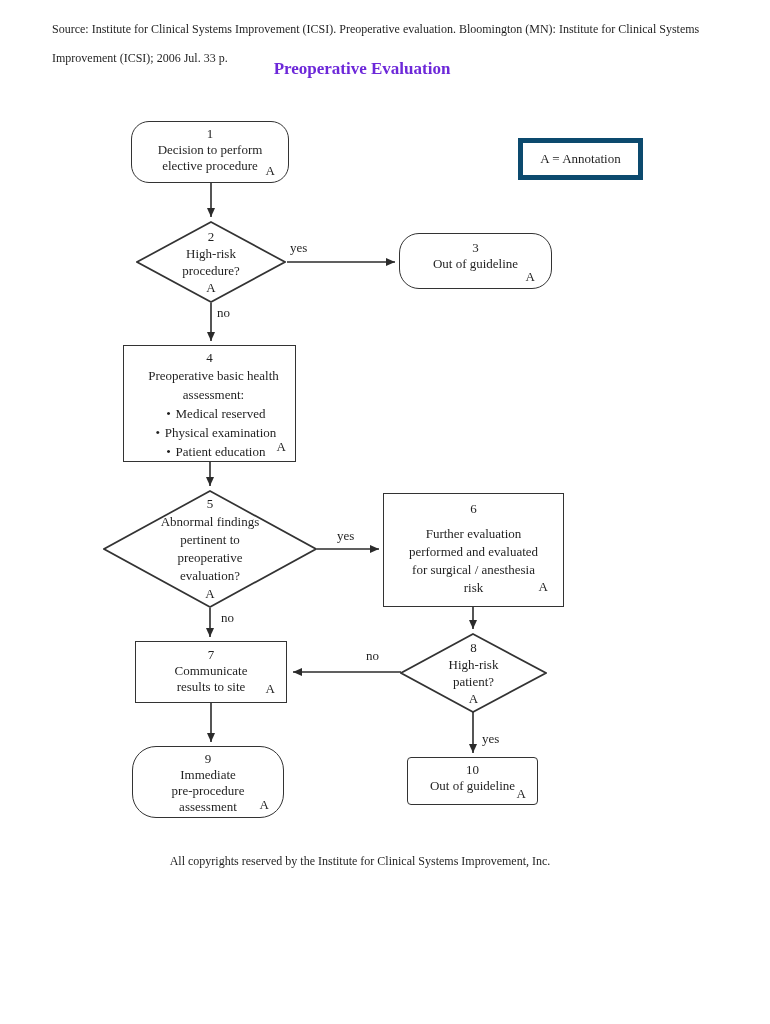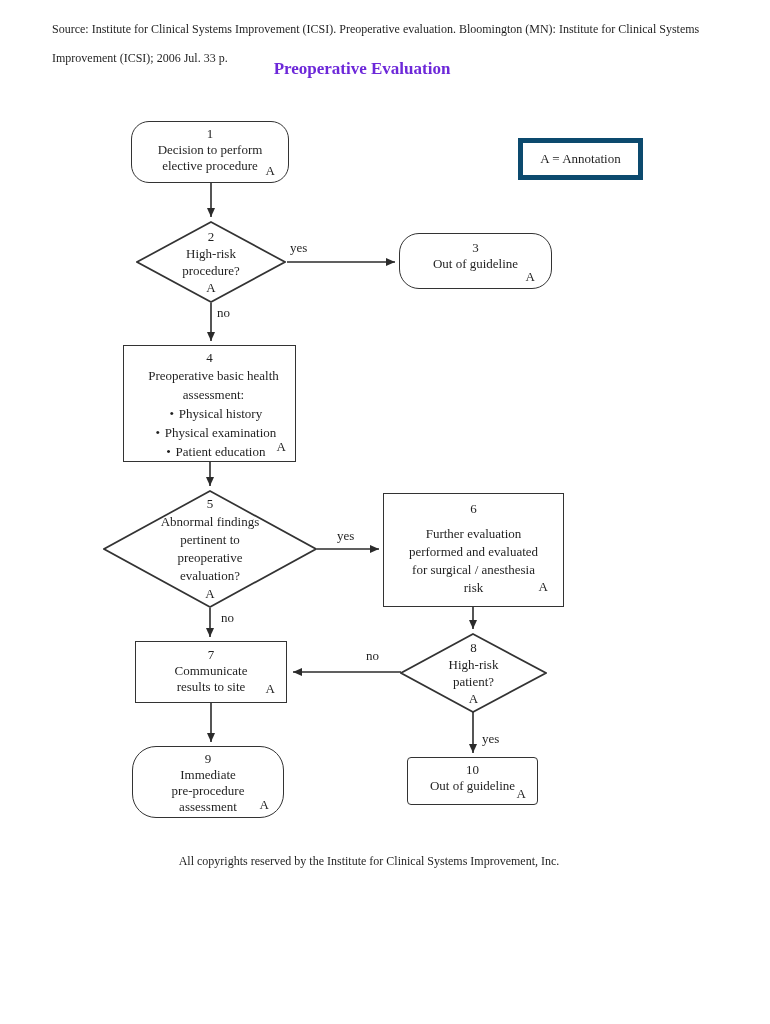--- a/index.html
+++ b/index.html
@@ -3,21 +3,21 @@
 <meta charset="utf-8">
 <style>
   html,body{margin:0;padding:0;background:#ffffff;}
   .page{
     position:relative;width:770px;height:1024px;background:#ffffff;
     font-family:Liberation Serif, serif;color:#1f1f1f;overflow:hidden;
   }
   .src{position:absolute;left:52px;top:21px;font-size:12px;line-height:17px;white-space:nowrap;color:#1f1f1f;}
   .src2{top:38px;margin-top:12px;}
   .title{position:absolute;left:52px;top:59px;width:620px;text-align:center;font-size:17px;font-weight:bold;color:#6d28d9;}
-  .footer{position:absolute;left:52px;top:854px;width:634px;text-align:center;font-size:12px;color:#1f1f1f;}
+  .footer{position:absolute;left:43px;top:854px;width:634px;text-align:center;font-size:12px;color:#1f1f1f;}
 
   .node{position:absolute;box-sizing:border-box;background:#fff;border:1.7px solid #333;
         text-align:center;font-size:13px;line-height:16px;}
   .rounded{border-radius:18px;}
   .legendbox{position:absolute;box-sizing:border-box;border:5px solid #0c4a6e;background:#fff;
         display:flex;align-items:center;justify-content:center;font-size:13px;}
   .num{font-size:13px;}
   .amark{position:absolute;font-size:13px;}
   .dnode{position:absolute;}
   .dshape{position:absolute;left:0;top:0;width:100%;height:100%;}
@@ -87,21 +87,21 @@
     <div class="num">3</div>
     <div>Out of guideline</div>
     <div class="amark" style="right:16px;bottom:3px;">A</div>
   </div>
 
   <div class="node" style="left:123px;top:345px;width:173px;height:117px;padding-top:4px;">
     <div class="num">4</div>
     <div class="n4body">
       <div>Preoperative basic health</div>
       <div>assessment:</div>
-      <div><span class="bul">•</span><span>Physical history</span></div>
+      <div><span class="bul">•</span><span>Medical reserved</span></div>
       <div><span class="bul">•</span><span>Physical examination</span></div>
       <div><span class="bul">•</span><span>Patient education</span></div>
     </div>
     <div class="amark" style="right:9px;bottom:6px;">A</div>
   </div>
 
   <div class="dnode" style="left:103px;top:490px;width:214px;height:118px;">
     <svg class="dshape" viewBox="0 0 214 118" preserveAspectRatio="none">
       <polygon points="107,1 213,59 107,117 1,59"></polygon>
     </svg>

